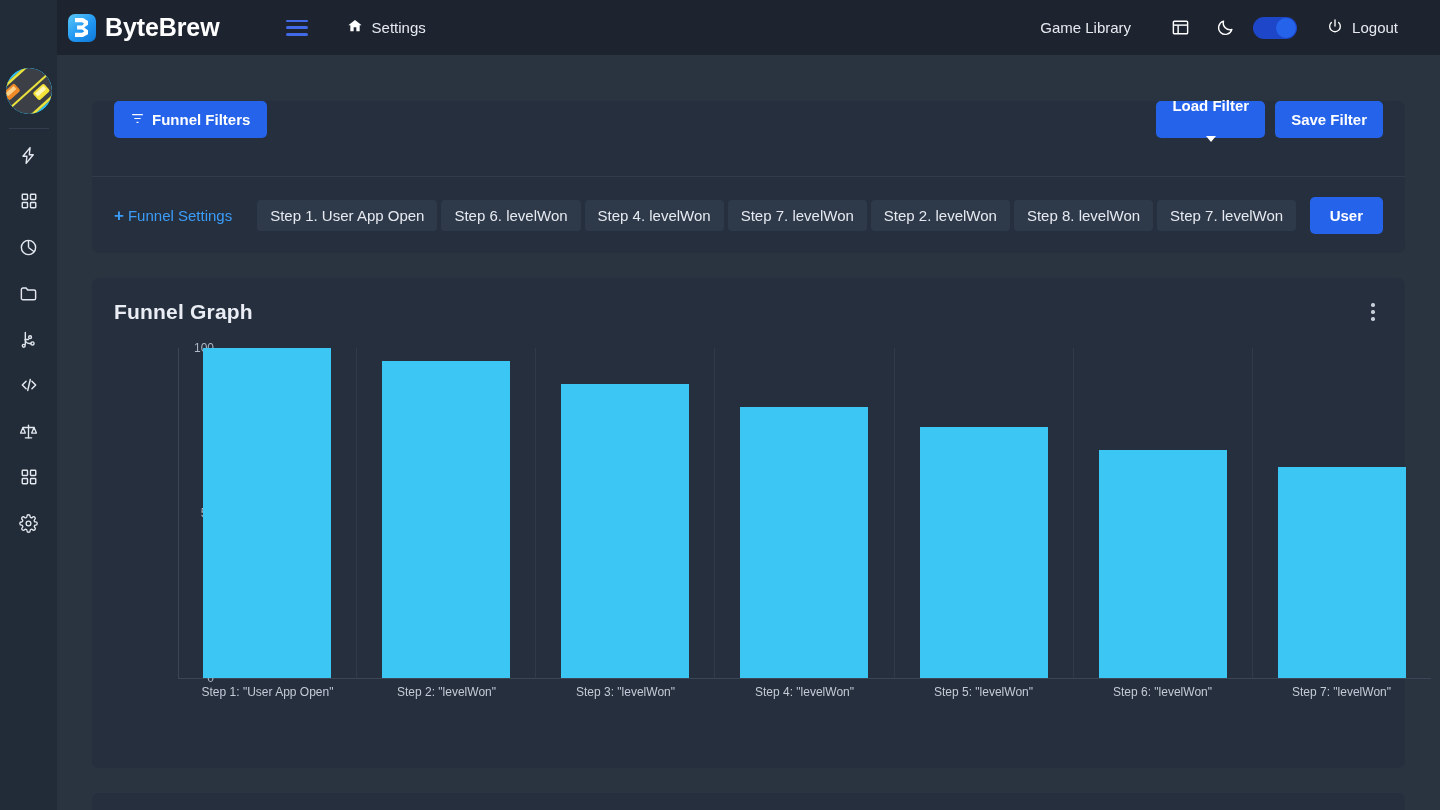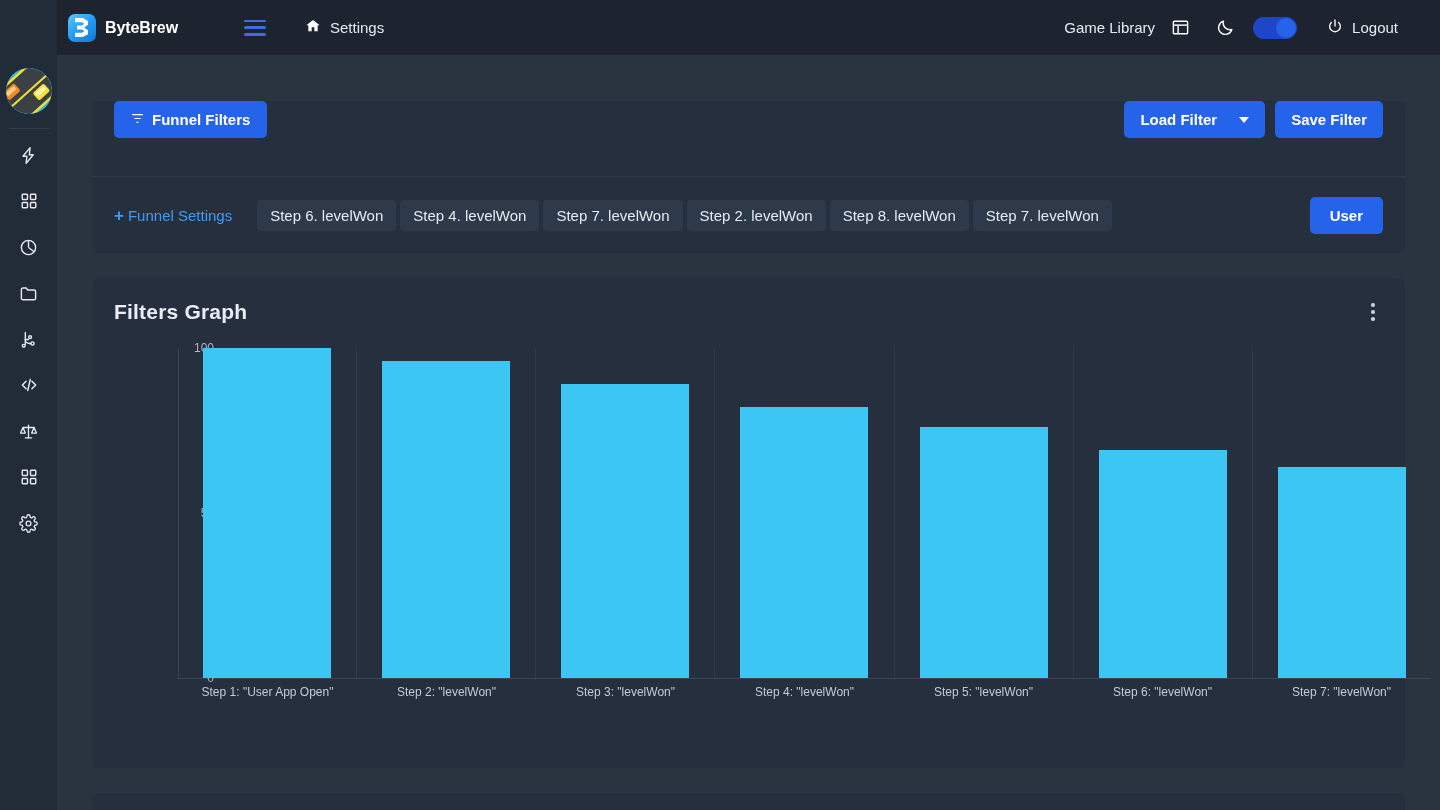--- a/index.html
+++ b/index.html
@@ -41,21 +41,21 @@
     position: absolute;
     left: 7px; top: 4.5px;
     width: 13px; height: 19px;
     background: #fff;
     clip-path: polygon(0 0, 62% 0, 100% 16%, 100% 36%, 70% 50%, 100% 64%, 100% 85%,
                        60% 100%, 0 100%, 0 78%, 55% 78%, 72% 70%, 55% 60%, 16% 60%,
                        16% 40%, 55% 40%, 70% 30%, 55% 22%, 0 22%);
   }
   .brand-name {
     color: #ffffff;
-    font-size: 16px;
+    font-size: 25px;
     font-weight: bold;
     letter-spacing: -0.1px;
   }
   .hamburger {
     margin-left: 66px;
     width: 22px; height: 16px;
     display: flex;
     flex-direction: column;
     justify-content: space-between;
     cursor: pointer;
@@ -82,21 +82,21 @@
     align-items: center;
     gap: 0;
   }
   .tb-item {
     display: flex;
     align-items: center;
     color: #e6eaf0;
     font-size: 15px;
     cursor: pointer;
   }
-  .tb-gap-lib { margin-right: 16px; }
+  .tb-gap-lib { margin-right: 40px; }
   .tb-gap-panel { margin-right: 26px; }
   .tb-gap-moon { margin-right: 18px; }
   .toggle {
     width: 44px; height: 22px;
     border-radius: 11px;
     background: #1e46c8;
     position: relative;
     margin-right: 30px;
     cursor: pointer;
     flex: none;
@@ -206,20 +206,21 @@
   .filter-top-right {
     margin-left: auto;
     display: flex;
     align-items: center;
     gap: 10px;
   }
   .btn-load {
     height: 37px;
     padding: 0 16px;
     gap: 22px;
+    flex-direction: column;
   }
   .caret {
     width: 0; height: 0;
     border-left: 5px solid transparent;
     border-right: 5px solid transparent;
     border-top: 6px solid #fff;
   }
   .btn-save { height: 37px; padding: 12px 16px; }
 
   .filter-sep { height: 1px; background: #313b4a; }
@@ -548,34 +549,35 @@
     </div>
 
     <div class="filter-sep"></div>
 
     <div class="filter-bottom">
       <div class="funnel-settings">
         <span class="plus">+</span>
         <span>Funnel Settings</span>
       </div>
       <div class="steps">
+        <div class="step-tab">Step 1. User App Open</div>
         <div class="step-tab">Step 6. levelWon</div>
         <div class="step-tab">Step 4. levelWon</div>
         <div class="step-tab">Step 7. levelWon</div>
         <div class="step-tab">Step 2. levelWon</div>
         <div class="step-tab">Step 8. levelWon</div>
         <div class="step-tab">Step 7. levelWon</div>
       </div>
       <button class="btn btn-apply">User</button>
     </div>
   </div>
 
   <div class="panel chart-panel">
     <div class="panel-head">
-      <div class="panel-title">Filters Graph</div>
+      <div class="panel-title">Funnel Graph</div>
       <div class="kebab">
           <i></i>
           <i></i>
           <i></i>
         </div>
     </div>
 
     <div class="chart">
       <div class="axis-line"></div>
       <div class="axis-base"></div>

